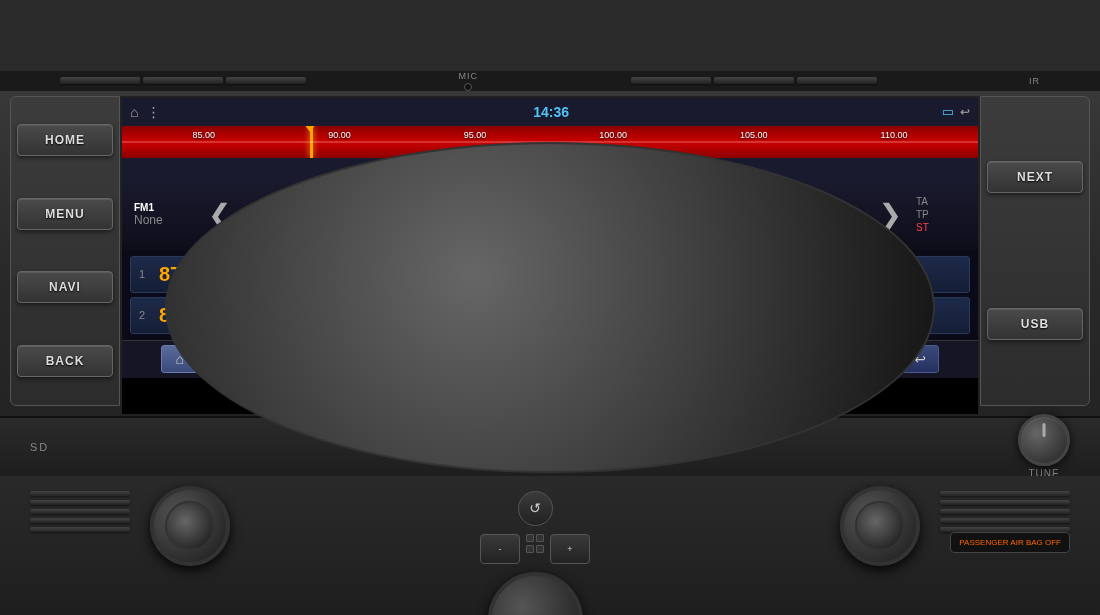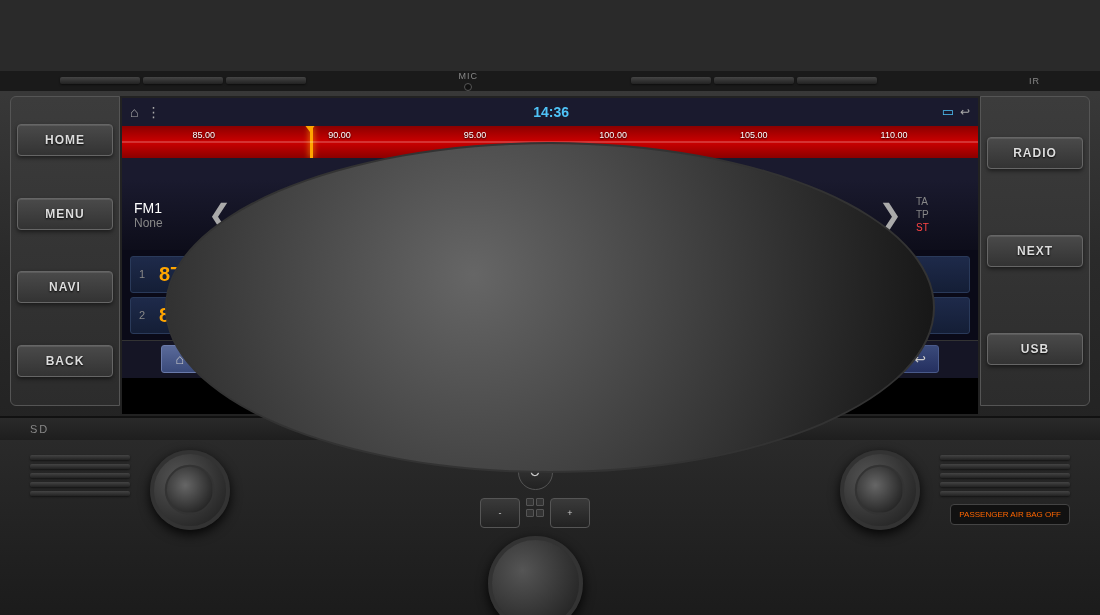--- a/index.html
+++ b/index.html
@@ -168,21 +168,21 @@
       height: 70px;
       background: linear-gradient(180deg, #1a1a2e, #0d0d1a);
       display: flex;
       align-items: center;
       padding: 0 12px;
       gap: 10px;
     }
     .station-info {
       display: flex; flex-direction: column; width: 60px;
     }
-    .station-band { color: #fff; font-size: 14px; font-weight: normal; }
+    .station-band { color: #fff; font-size: 10px; font-weight: bold; }
     .station-sub { color: #888; font-size: 12px; }
     .station-nav-left {
       color: #aaa; font-size: 28px; cursor: pointer; padding: 0 4px;
     }
     .station-name {
       flex: 1; text-align: center;
       color: #fff; font-size: 32px; font-weight: bold;
       letter-spacing: 2px;
       text-shadow: 0 0 10px rgba(255,255,255,0.3);
     }
@@ -513,30 +513,33 @@
         <div class="ctrl-btn">BAND</div>
         <div class="ctrl-btn">⏭</div>
         <div class="ctrl-btn">DX</div>
         <div class="ctrl-btn">EQ</div>
         <div class="ctrl-btn-back">↩</div>
       </div>
 
     </div>
 
     <div class="right-panel">
-      <div class="side-btn">RADIO</div>
       <div class="side-btn">NEXT</div>
       <div class="side-btn">USB</div>
     </div>
 
   </div>
 
   <div class="bottom-strip">
     <div style="display:flex;gap:10px;align-items:center;">
       <span class="sd-label">SD</span>
+    </div>
+    <div class="knob-area">
+      <div class="knob"></div>
+      <span class="knob-label">TUNE</span>
     </div>
   </div>
 
   <div class="below-unit">
 
     <div style="display:flex;flex-direction:column;gap:4px;padding-top:5px;width:100px;">
       <div class="vent-slat" style="width:100%;"></div>
       <div class="vent-slat" style="width:100%;"></div>
       <div class="vent-slat" style="width:100%;"></div>
       <div class="vent-slat" style="width:100%;"></div>
@@ -574,21 +577,21 @@
         <div style="position:absolute;top:50%;left:50%;transform:translate(-50%,-50%);width:70%;height:70%;border-radius:50%;background:radial-gradient(circle at 40% 40%,#666,#111);border:2px solid #333;"></div>
       </div>
     </div>
 
     <div class="climate-knob-area">
       <div class="climate-knob">
         <div style="position:absolute;top:50%;left:50%;transform:translate(-50%,-50%);width:70%;height:70%;border-radius:50%;background:radial-gradient(circle at 40% 40%,#666,#111);border:2px solid #333;"></div>
       </div>
     </div>
 
-    <div style="display:flex;flex-direction:column;align-items:flex-end;gap:8px;width:130px;">
+    <div style="display:flex;flex-direction:column;align-items:flex-end;width:130px;">
       <div style="display:flex;flex-direction:column;gap:4px;width:100%;padding-top:5px;">
         <div class="vent-slat" style="width:100%;"></div>
         <div class="vent-slat" style="width:100%;"></div>
         <div class="vent-slat" style="width:100%;"></div>
         <div class="vent-slat" style="width:100%;"></div>
         <div class="vent-slat" style="width:100%;"></div>
       </div>
       <div class="airbag-warning">PASSENGER
 AIR BAG
 OFF</div>

